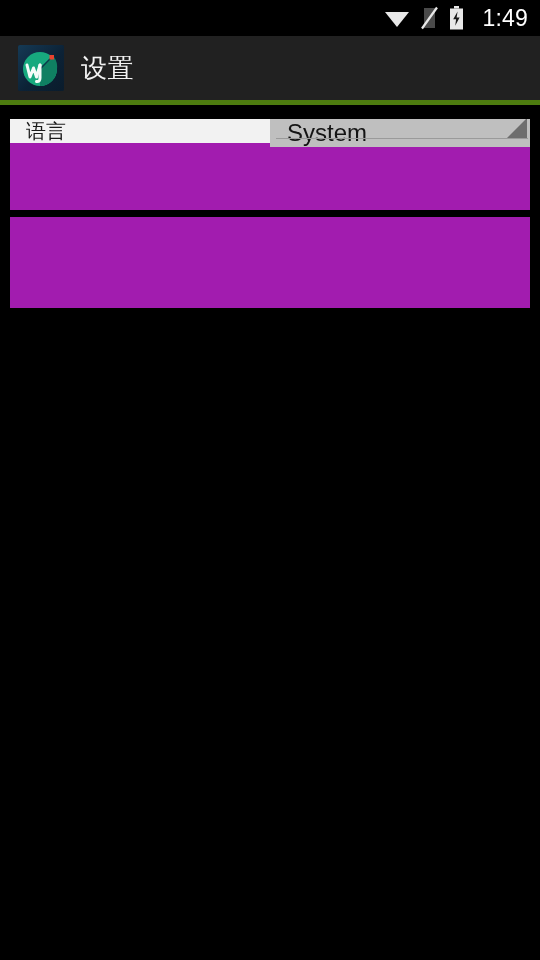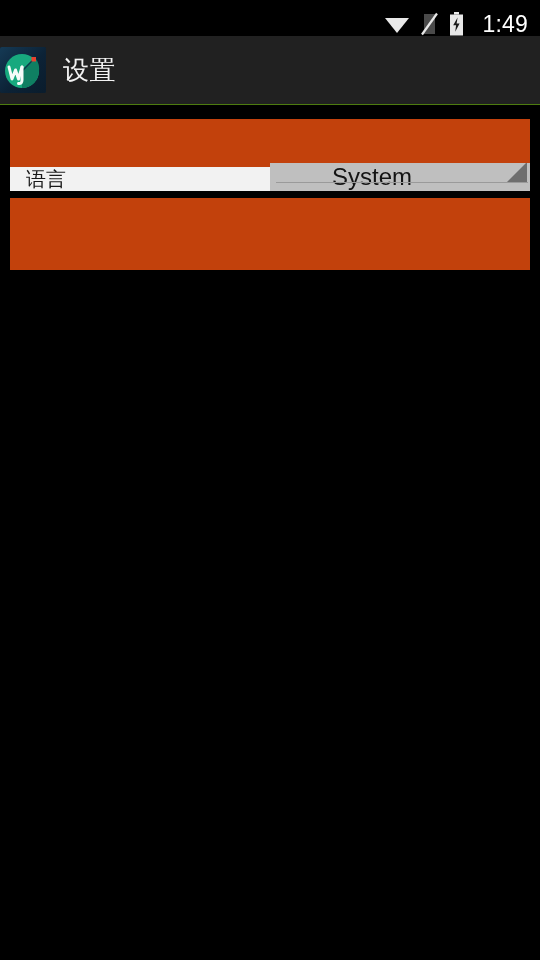--- a/index.html
+++ b/index.html
@@ -19,21 +19,21 @@
     background: #000000;
   }
 
   
   #status-bar {
     position: relative;
     width: 540px;
     height: 36px;
     background: #000000;
     display: flex;
-    align-items: flex-end;
+    align-items: center;
     justify-content: flex-end;
     padding-right: 12px;
   }
   #status-icons {
     display: flex;
     align-items: center;
     gap: 10px;
   }
 
   .wifi-icon {
@@ -67,21 +67,22 @@
   }
 
   
   #action-bar {
     position: relative;
     width: 540px;
     height: 69px;
     background: #212121;
     display: flex;
     align-items: center;
-    border-bottom: 1px solid #4d7c0f;
+    padding-left: 18px;
+    border-bottom: 5px solid #4d7c0f;
   }
 
   #app-icon {
     width: 46px;
     height: 46px;
     position: relative;
     border-radius: 2px;
     overflow: hidden;
     background: #0d2233;
     flex: 0 0 auto;
@@ -101,24 +102,24 @@
   #content {
     position: relative;
     width: 540px;
     background: #000000;
     padding-top: 14px;
   }
 
   .pref-row {
     display: flex;
     width: 520px;
-    height: 72px;
+    height: 91px;
     margin: 0 0 7px 10px;
-    background: #c2410c;
-    align-items: flex-end;
+    background: #a21caf;
+    align-items: flex-start;
   }
 
   .pref-label-cell {
     width: 260px;
     display: flex;
     align-items: center;
     padding-left: 16px;
     background: #f2f2f2;
     flex: 0 0 auto;
   }
@@ -138,21 +139,20 @@
     align-items: center;
     padding-left: 17px;
     overflow: hidden;
   }
 
   .spinner-value {
     color: #141414;
     font-size: 24px;
     line-height: 28px;
     font-weight: 400;
-    margin-left: 45px;
   }
 
   
   .spinner::before {
     content: "";
     position: absolute;
     left: 6px;
     right: 2px;
     bottom: 8px;
     height: 1px;

